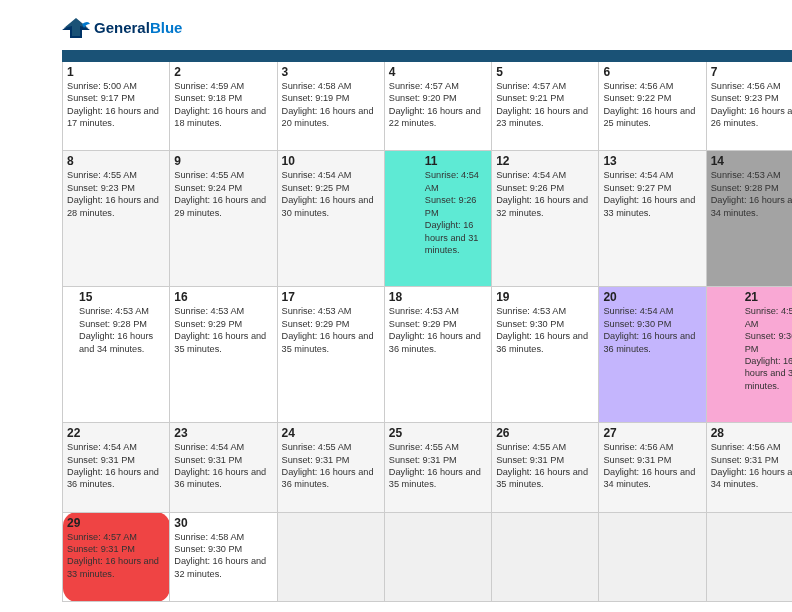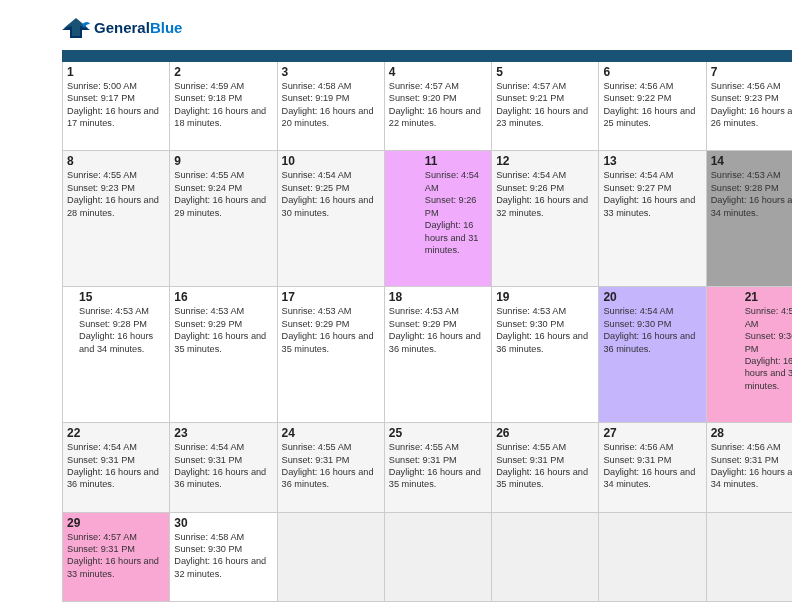--- a/index.html
+++ b/index.html
@@ -166,21 +166,21 @@
             <div class="day-info">Sunrise: 4:55 AM<br>Sunset: 9:23 PM<br>Daylight: 16 hours and 28 minutes.</div>
           </td>
           <td style="background: rgb(245, 245, 245);">
             <span class="day-num">9</span>
             <div class="day-info">Sunrise: 4:55 AM<br>Sunset: 9:24 PM<br>Daylight: 16 hours and 29 minutes.</div>
           </td>
           <td style="background: rgb(245, 245, 245);">
             <span class="day-num">10</span>
             <div class="day-info">Sunrise: 4:54 AM<br>Sunset: 9:25 PM<br>Daylight: 16 hours and 30 minutes.</div>
           </td>
-          <td style="background: #f0abfc; padding-left: 40px;">
+          <td style="background: #5eead4; padding-left: 40px;">
             <span class="day-num">11</span>
             <div class="day-info">Sunrise: 4:54 AM<br>Sunset: 9:26 PM<br>Daylight: 16 hours and 31 minutes.</div>
           </td>
           <td style="background: rgb(245, 245, 245);">
             <span class="day-num">12</span>
             <div class="day-info">Sunrise: 4:54 AM<br>Sunset: 9:26 PM<br>Daylight: 16 hours and 32 minutes.</div>
           </td>
           <td style="background: rgb(245, 245, 245);">
             <span class="day-num">13</span>
             <div class="day-info">Sunrise: 4:54 AM<br>Sunset: 9:27 PM<br>Daylight: 16 hours and 33 minutes.</div>
@@ -244,21 +244,21 @@
           <td style="background: rgb(245, 245, 245);">
             <span class="day-num">27</span>
             <div class="day-info">Sunrise: 4:56 AM<br>Sunset: 9:31 PM<br>Daylight: 16 hours and 34 minutes.</div>
           </td>
           <td style="background: rgb(245, 245, 245);">
             <span class="day-num">28</span>
             <div class="day-info">Sunrise: 4:56 AM<br>Sunset: 9:31 PM<br>Daylight: 16 hours and 34 minutes.</div>
           </td>
         </tr>
         <tr>
-          <td style="background: #f9a8d4;">
+          <td style="background: #ef4444; border-radius: 14px;">
             <span class="day-num">29</span>
             <div class="day-info">Sunrise: 4:57 AM<br>Sunset: 9:31 PM<br>Daylight: 16 hours and 33 minutes.</div>
           </td>
           <td style="background: rgb(255, 255, 255);">
             <span class="day-num">30</span>
             <div class="day-info">Sunrise: 4:58 AM<br>Sunset: 9:30 PM<br>Daylight: 16 hours and 32 minutes.</div>
           </td>
           <td class="empty-cell"></td>
           <td class="empty-cell"></td>
           <td class="empty-cell"></td>

